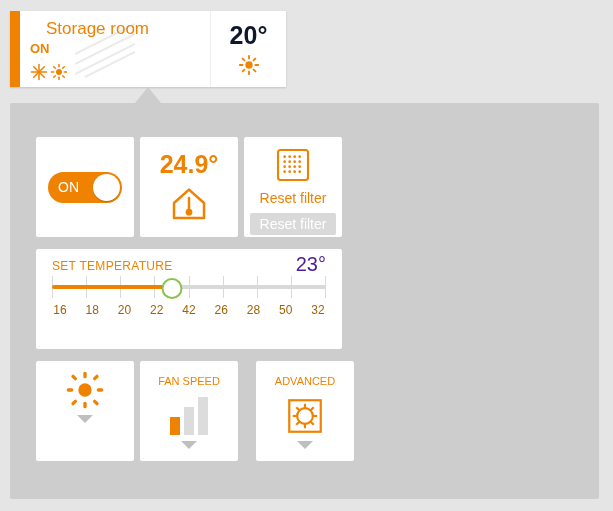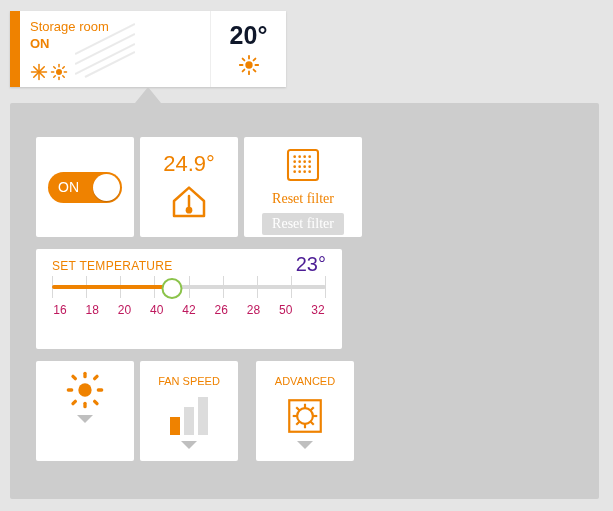--- a/index.html
+++ b/index.html
@@ -28,23 +28,24 @@
     width: 10px;
     height: 100%;
     background: #ef8200;
   }
   .header-main {
     flex: 1 1 auto;
     padding: 8px 6px 6px 10px;
     position: relative;
   }
   .header-title {
-    font-size: 13px;
+    font-size: 17px;
     font-weight: 400;
     color: #ef8200;
+    margin-left: 16px;
   }
   .header-state {
     font-size: 13px;
     font-weight: 700;
     color: #ef8200;
     margin-top: 2px;
   }
   .header-icons {
     position: absolute;
     left: 10px;
@@ -107,21 +108,21 @@
   .tile {
     position: absolute;
     background: #ffffff;
     border-radius: 2px;
     box-sizing: border-box;
   }
 
   
   .tile-power    { left: 26px;  top: 34px; width: 98px;  height: 100px; display:flex; align-items:center; justify-content:center; }
   .tile-roomtemp { left: 130px; top: 34px; width: 98px;  height: 100px; display:flex; flex-direction:column; align-items:center; justify-content:center; gap:6px; }
-  .tile-filter   { left: 234px; top: 34px; width: 118px;  height: 100px; display:flex; flex-direction:column; align-items:center; justify-content:center; gap:6px; padding-top:6px;font-family:Liberation Serif, serif; }
+  .tile-filter   { left: 234px; top: 34px; width: 98px;  height: 100px; display:flex; flex-direction:column; align-items:center; justify-content:center; gap:6px; padding-top:6px; }
 
   
   .switch {
     width: 74px;
     height: 31px;
     border-radius: 16px;
     background: #ef8200;
     display: flex;
     align-items: center;
     position: relative;
@@ -138,22 +139,22 @@
     right: 2px;
     top: 2px;
     width: 27px;
     height: 27px;
     background: #fff;
     border-radius: 50%;
     box-shadow: 0 1px 1px rgba(0,0,0,0.2);
   }
 
   .big-temp {
-    font-size: 22px;
-    font-weight: 400;
+    font-size: 25px;
+    font-weight: 700;
     color: #ef8200;
     line-height: 1;
   }
 
   .filter-label {
     font-size: 14px;
     color: #ef8200;
     text-align: center;
     line-height: 1.1;
   }
@@ -226,21 +227,21 @@
     border-radius: 50%;
     background: #fff;
     border: 2px solid #8bc34a;
     transform: translateX(-50%);
   }
   .slider-labels {
     display: flex;
     justify-content: space-between;
     margin-top: 14px;
     font-size: 12px;
-    color: #be185d;
+    color: #a16207;
   }
   .slider-labels span { width: 16px; text-align: center; }
 
   
   .tile-mode     { left: 26px;  top: 258px; width: 98px; height: 100px; }
   .tile-fan      { left: 130px; top: 258px; width: 98px; height: 100px; }
   .tile-advanced { left: 246px; top: 258px; width: 98px; height: 100px; }
 
   .tile3 {
     display: flex;
@@ -421,21 +422,21 @@
             <div class="slider-tick"></div>
             <div class="slider-tick"></div>
           </div>
         <div class="slider-fill" id="slider-fill" style="width: 43.75%;"></div>
         <div class="slider-handle" id="slider-handle" style="left: 43.75%;"></div>
       </div>
       <div class="slider-labels" id="slider-labels">
           <span>16</span>
           <span>18</span>
           <span>20</span>
-          <span>40</span>
+          <span>22</span>
           <span>42</span>
           <span>26</span>
           <span>28</span>
           <span>50</span>
           <span>32</span>
         </div>
     </div>
   </div>
 
   <div class="tile tile-mode tile3">

